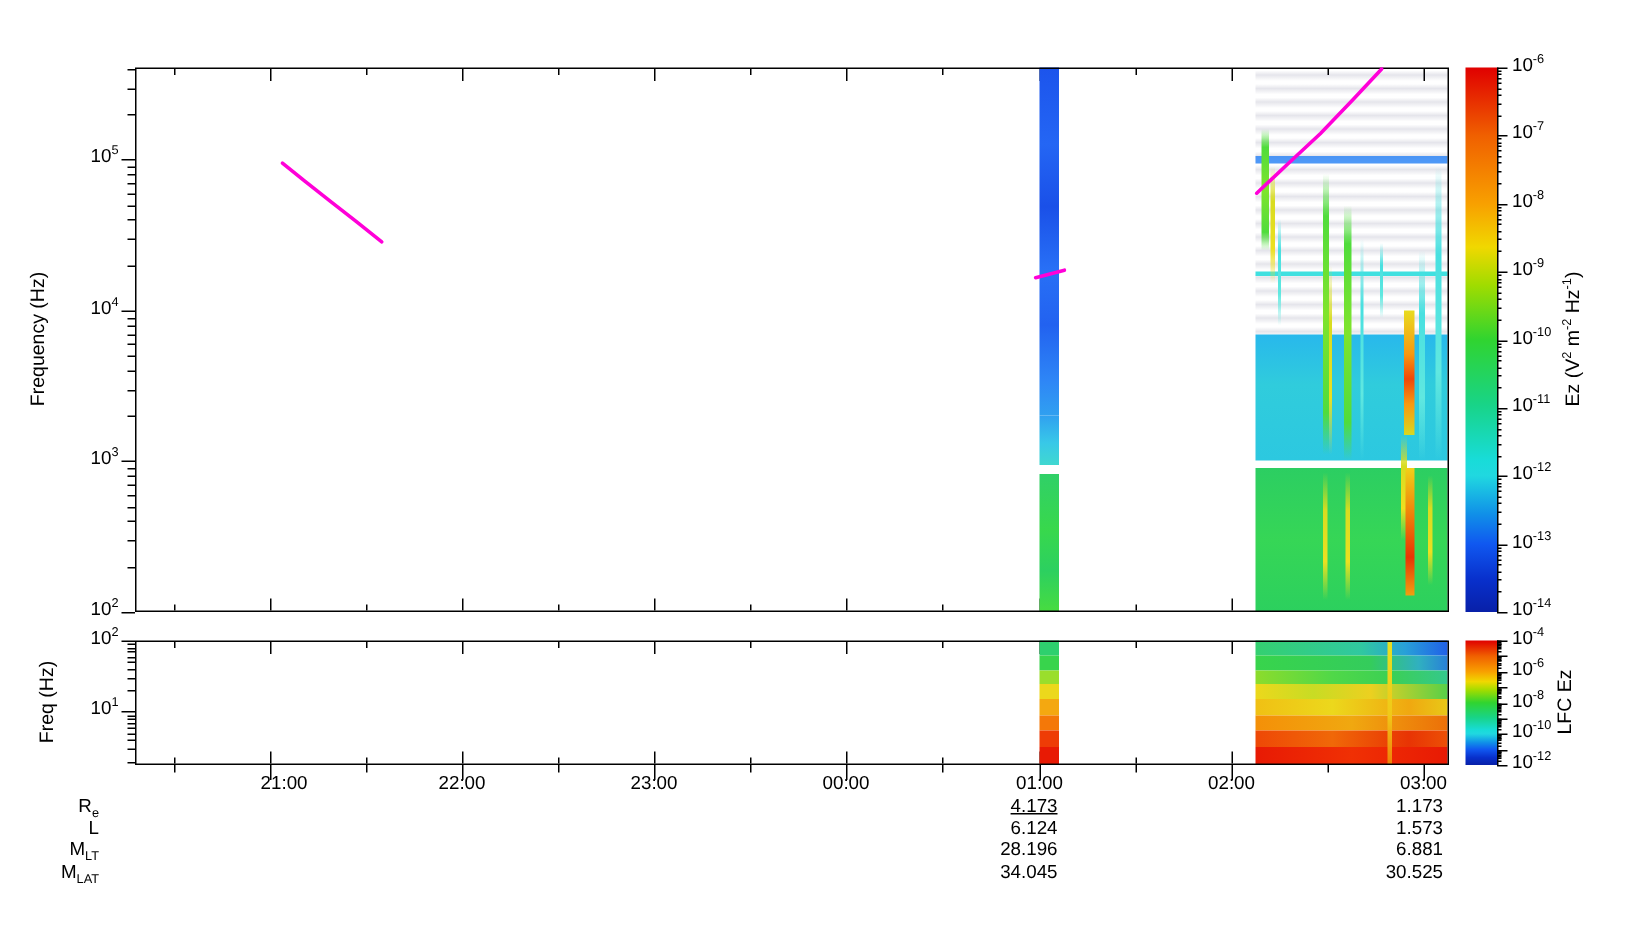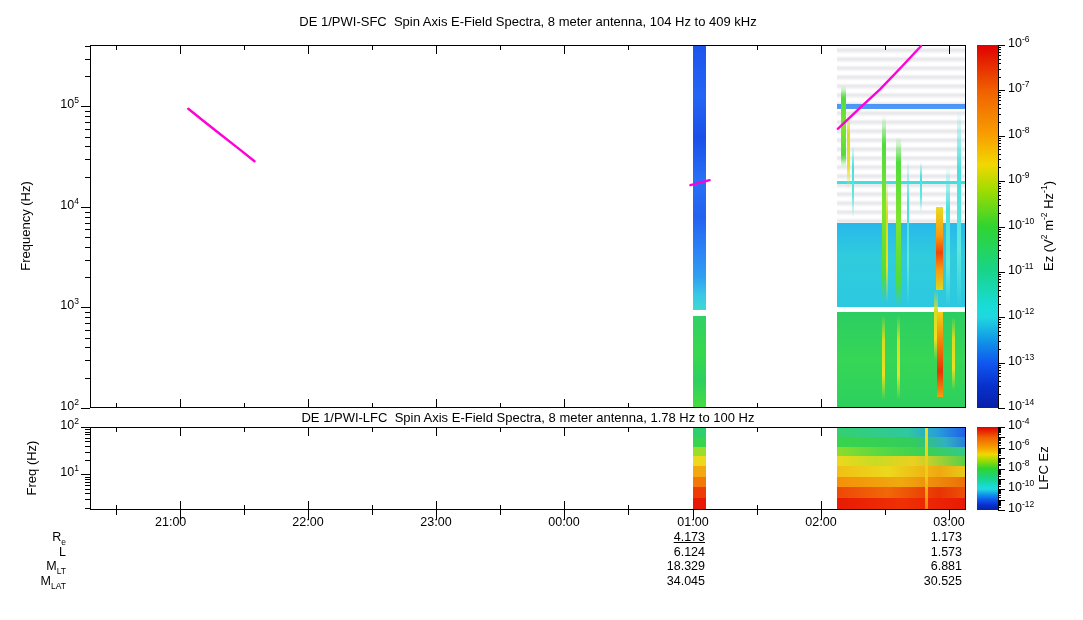--- a/index.html
+++ b/index.html
@@ -43,21 +43,20 @@
   .lfc-w-r5{background:linear-gradient(90deg,#f0c014,#ecd81c 40%,#f0a810 80%,#e8c818);}
   .lfc-w-r6{background:linear-gradient(90deg,#f49008,#f0a810 50%,#ec7008);}
   .lfc-w-r7{background:linear-gradient(90deg,#ee4806,#f06808 40%,#e83404 80%,#ec5006);}
   .lfc-w-r8{background:linear-gradient(90deg,#e81a04,#f03004 50%,#e81a04);}
   .footer{position:absolute;left:0;width:1083px;text-align:center;font-size:12.5px;}
 </style>
 </head>
 <body>
 
 <div class="canvas">
-  <div class="title" style="top:14px;">DE 1/PWI-SFC  Spin Axis E-Field Spectra, 8 meter antenna, 104 Hz to 409 kHz</div>
 
   <div id="underlay">
       <div class="tick" style="left: 180px; top: 46px; width: 1px; height: 8px;"></div>
       <div class="tick" style="left: 180px; top: 399px; width: 1px; height: 8px;"></div>
       <div class="tick" style="left: 180px; top: 428px; width: 1px; height: 8px;"></div>
       <div class="tick" style="left: 180px; top: 501px; width: 1px; height: 8px;"></div>
       <div class="tick" style="left: 308px; top: 46px; width: 1px; height: 8px;"></div>
       <div class="tick" style="left: 308px; top: 399px; width: 1px; height: 8px;"></div>
       <div class="tick" style="left: 308px; top: 428px; width: 1px; height: 8px;"></div>
       <div class="tick" style="left: 308px; top: 501px; width: 1px; height: 8px;"></div>
@@ -148,40 +147,39 @@
       <div class="band lfc-w-r3" style="left: 836.95px; top: 446.935px; width: 127.981px; height: 9.4677px;"></div>
       <div class="band lfc-w-r4" style="left: 836.95px; top: 456.403px; width: 127.981px; height: 9.68344px;"></div>
       <div class="band lfc-w-r5" style="left: 836.95px; top: 466.086px; width: 127.981px; height: 10.5245px;"></div>
       <div class="band lfc-w-r6" style="left: 836.95px; top: 476.611px; width: 127.981px; height: 10.1464px;"></div>
       <div class="band lfc-w-r7" style="left: 836.95px; top: 486.757px; width: 127.981px; height: 11.1585px;"></div>
       <div class="band lfc-w-r8" style="left: 836.95px; top: 497.916px; width: 127.981px; height: 12.0844px;"></div>
       <div class="streak st-lfc-yellow" style="left: 924.546px; top: 427px; width: 3px; height: 83px;"></div>
     </div>
 
   <div class="panel" style="left:90px;top:45px;width:876px;height:363px;background:transparent;z-index:2;"></div>
-  <div class="title" style="top:410px;font-size:13px;">DE 1/PWI-LFC  Spin Axis E-Field Spectra, 8 meter antenna, 1.78 Hz to 100 Hz</div>
   <div class="panel" style="left:90px;top:427px;width:876px;height:83px;background:transparent;z-index:2;"></div>
 
   <div class="cbar" id="sfcCbar" style="left: 977px; top: 45px; width: 21px; height: 363px; background: linear-gradient(rgb(224, 0, 0) 0%, rgb(240, 96, 0) 12.5%, rgb(248, 160, 0) 25%, rgb(240, 216, 0) 33%, rgb(160, 220, 0) 40%, rgb(48, 212, 48) 50%, rgb(24, 212, 136) 62%, rgb(24, 220, 216) 72%, rgb(32, 216, 224) 75%, rgb(16, 144, 232) 82%, rgb(16, 88, 240) 87.5%, rgb(8, 48, 204) 94%, rgb(8, 32, 168) 100%);"></div>
   <div class="cbar" id="lfcCbar" style="left: 977px; top: 427px; width: 21px; height: 83px; background: linear-gradient(rgb(224, 0, 0) 0%, rgb(240, 96, 0) 12.5%, rgb(248, 160, 0) 25%, rgb(240, 216, 0) 33%, rgb(160, 220, 0) 40%, rgb(48, 212, 48) 50%, rgb(24, 212, 136) 62%, rgb(24, 220, 216) 72%, rgb(32, 216, 224) 75%, rgb(16, 144, 232) 82%, rgb(16, 88, 240) 87.5%, rgb(8, 48, 204) 94%, rgb(8, 32, 168) 100%);"></div>
 
   <div class="vlabel" style="left:25px;top:226px;">Frequency (Hz)</div>
   <div class="vlabel" style="left:31px;top:468px;">Freq (Hz)</div>
   <div class="vlabel" id="sfcCbarLabel" style="left:1048px;top:226px;">Ez (V<sup>2</sup> m<sup>-2</sup> Hz<sup>-1</sup>)</div>
   <div class="vlabel" style="left:1043px;top:468px;">LFC Ez</div>
 
   <svg id="fceSvg" width="1083" height="620" viewBox="0 0 1083 620">
       <path d="M188.3 108.7 L203.2 120.8 L220.3 134.2 L237.4 147.6 L254.5 161.3" fill="none" stroke="#ff00d8" stroke-width="2.4" stroke-linecap="round"></path>
       <path d="M690.4 185.1 L709.6 180.1" fill="none" stroke="#ff00d8" stroke-width="2.4" stroke-linecap="round"></path>
       <path d="M837.8 128.8 L859.2 108.7 L880.5 88.8 L901.9 66.5 L921.1 46.0" fill="none" stroke="#ff00d8" stroke-width="2.4" stroke-linecap="round"></path>
     </svg>
 
   <div id="overlay">
       <div class="tick" style="left: 180px; top: 510px; width: 1px; height: 10px;"></div>
-      <div class="lbl" style="left: 155px; top: 516px; width: 50px; text-align: left;">21:00</div>
+      <div class="lbl" style="left: 155px; top: 516px; width: 50px; text-align: right;">21:00</div>
       <div class="tick" style="left: 308px; top: 510px; width: 1px; height: 10px;"></div>
       <div class="lbl" style="left: 283px; top: 516px; width: 50px; text-align: center;">22:00</div>
       <div class="tick" style="left: 436px; top: 510px; width: 1px; height: 10px;"></div>
       <div class="lbl" style="left: 411px; top: 516px; width: 50px; text-align: center;">23:00</div>
       <div class="tick" style="left: 564px; top: 510px; width: 1px; height: 10px;"></div>
       <div class="lbl" style="left: 539px; top: 516px; width: 50px; text-align: center;">00:00</div>
       <div class="tick" style="left: 693px; top: 510px; width: 1px; height: 10px;"></div>
       <div class="lbl" style="left: 668px; top: 516px; width: 50px; text-align: center;">01:00</div>
       <div class="tick" style="left: 821px; top: 510px; width: 1px; height: 10px;"></div>
       <div class="lbl" style="left: 796px; top: 516px; width: 50px; text-align: center;">02:00</div>
@@ -411,20 +409,20 @@
       <div class="tick" style="left: 998px; top: 500px; width: 3px; height: 1px;"></div>
       <div class="tick" style="left: 998px; top: 510px; width: 7px; height: 1px;"></div>
       <div class="lbl" style="left: 1008px; top: 502px;">10<sup>-12</sup></div>
       <div class="lbl" style="right: 1017px; top: 531px; text-align: right;">R<sub>e</sub></div>
       <div class="lbl" style="right: 378px; top: 531px; text-align: right; text-decoration: underline;">4.173</div>
       <div class="lbl" style="right: 121px; top: 531px; text-align: left;">1.173</div>
       <div class="lbl" style="right: 1017px; top: 546px; text-align: right;">L</div>
       <div class="lbl" style="right: 378px; top: 546px; text-align: center;">6.124</div>
       <div class="lbl" style="right: 121px; top: 546px; text-align: right;">1.573</div>
       <div class="lbl" style="right: 1017px; top: 560px; text-align: right;">M<sub>LT</sub></div>
-      <div class="lbl" style="right: 378px; top: 560px; text-align: right;">18.329</div>
+      <div class="lbl" style="right: 378px; top: 560px; text-align: right;">28.196</div>
       <div class="lbl" style="right: 121px; top: 560px; text-align: right;">6.881</div>
       <div class="lbl" style="right: 1017px; top: 575px; text-align: right;">M<sub>LAT</sub></div>
       <div class="lbl" style="right: 378px; top: 575px; text-align: right;">34.045</div>
       <div class="lbl" style="right: 121px; top: 575px; text-align: right;">30.525</div>
     </div>
 
 </div>
 
 </body></html>

